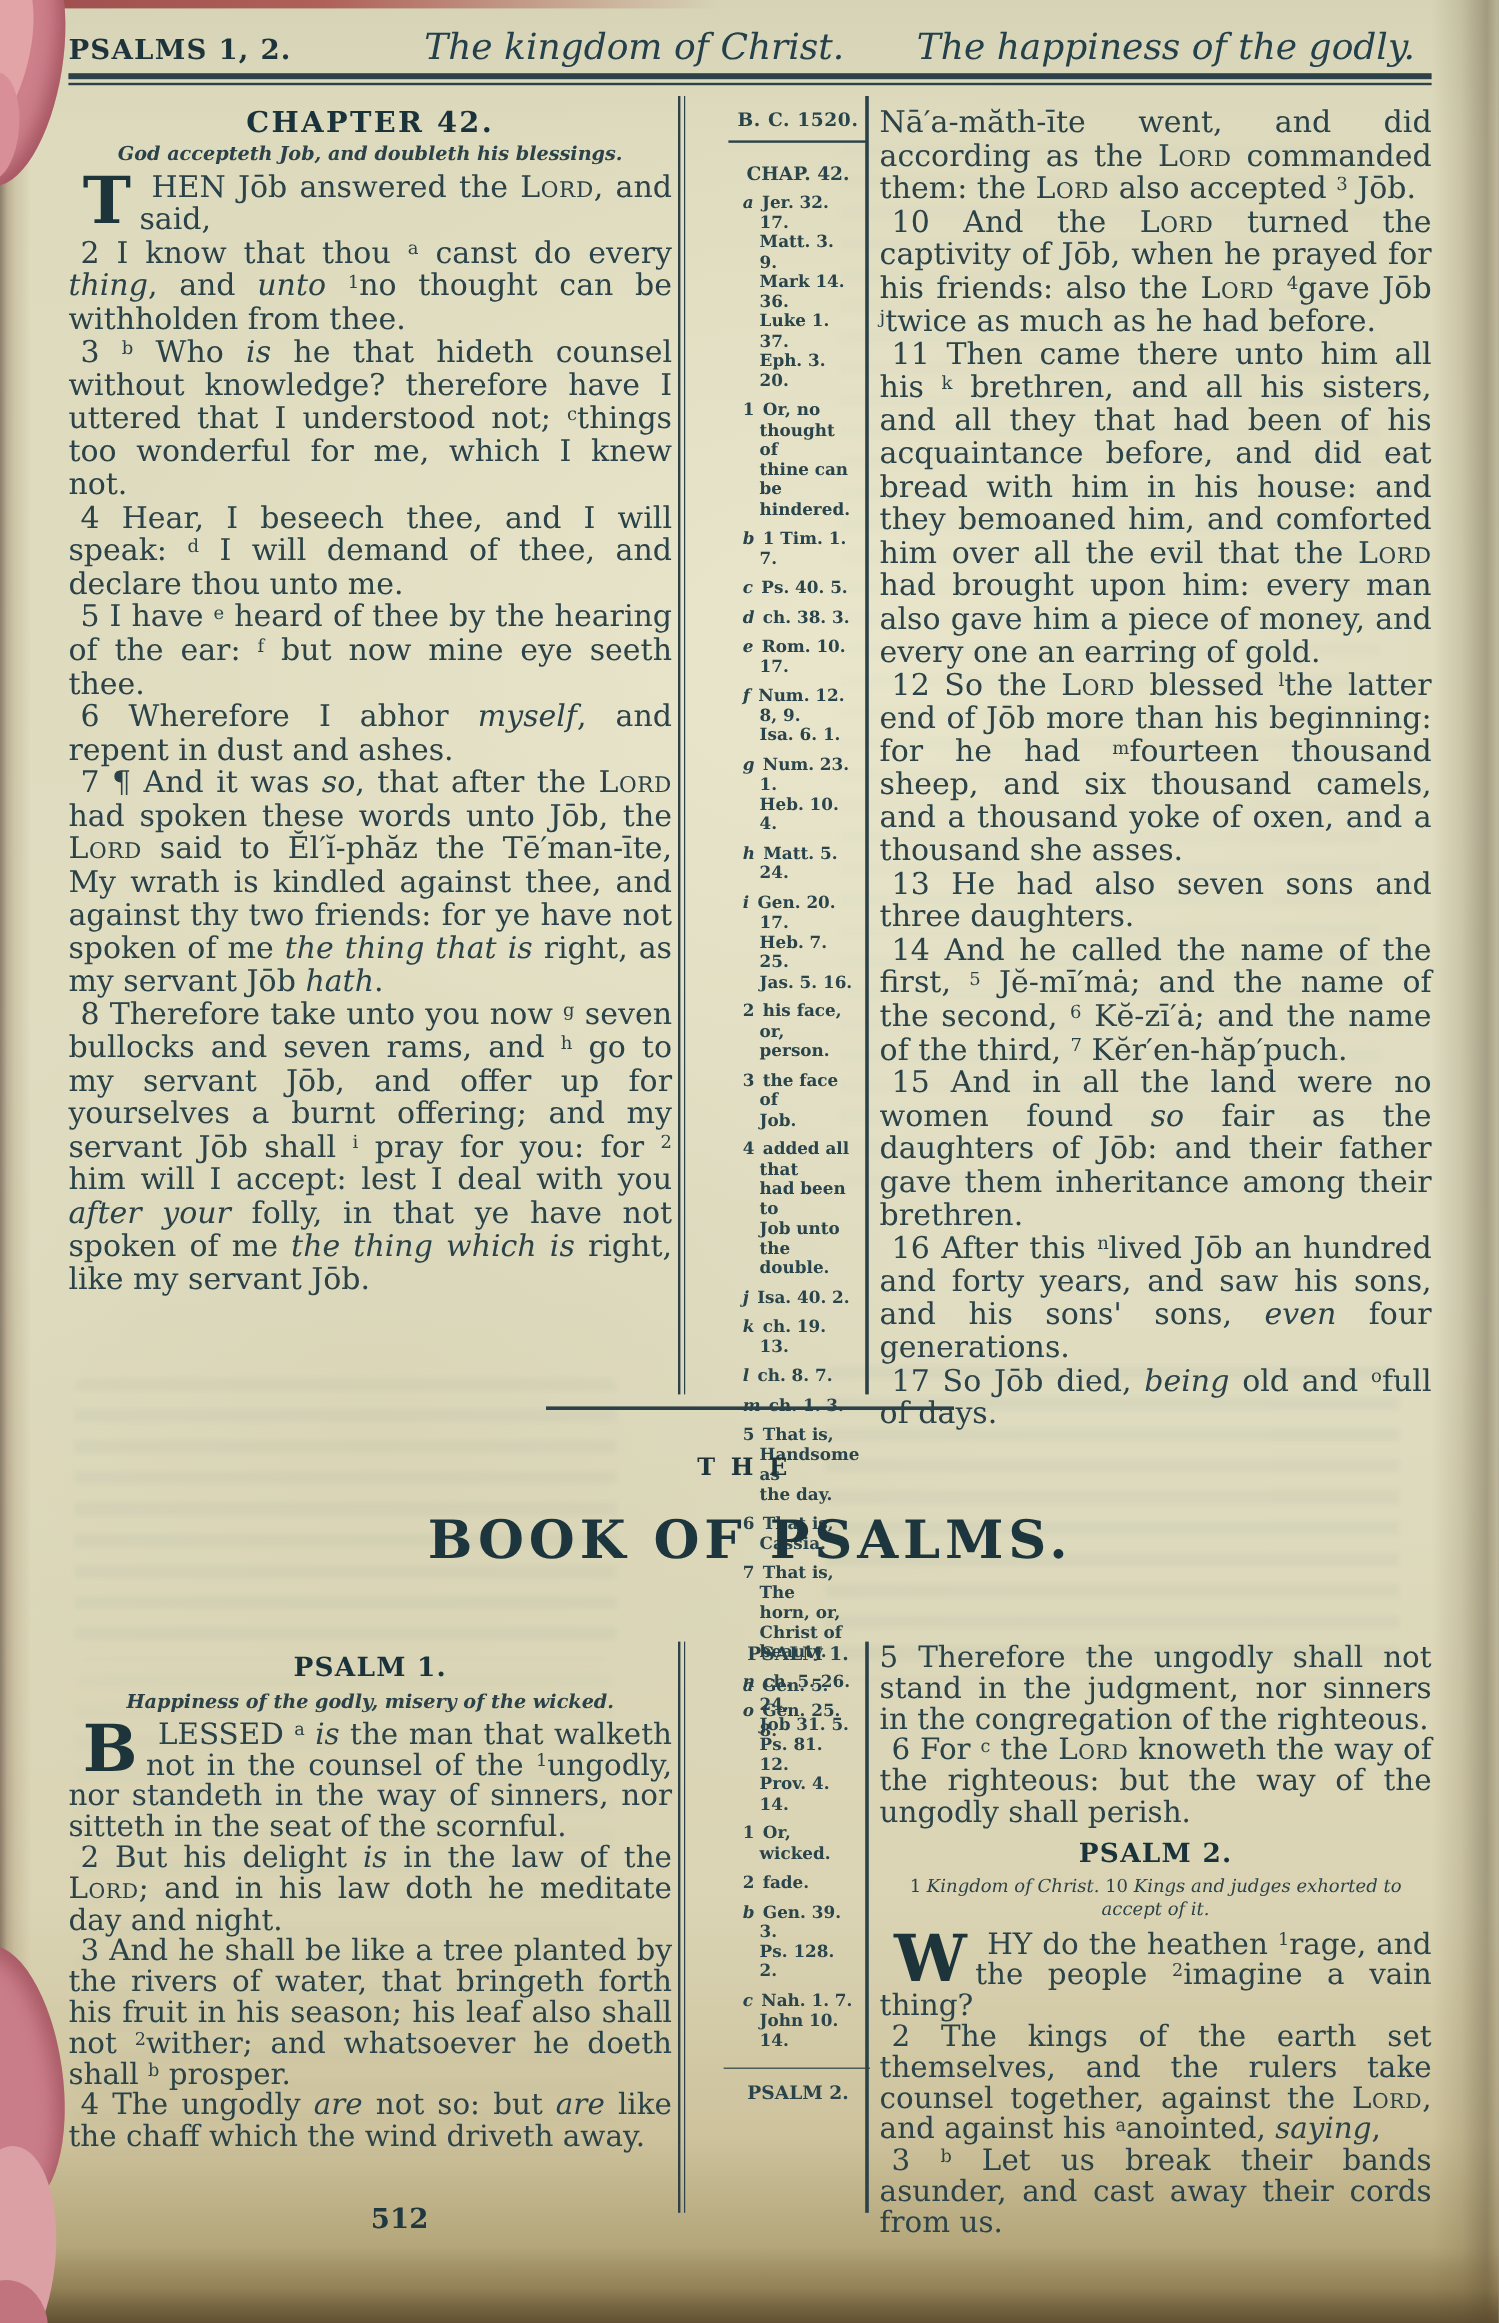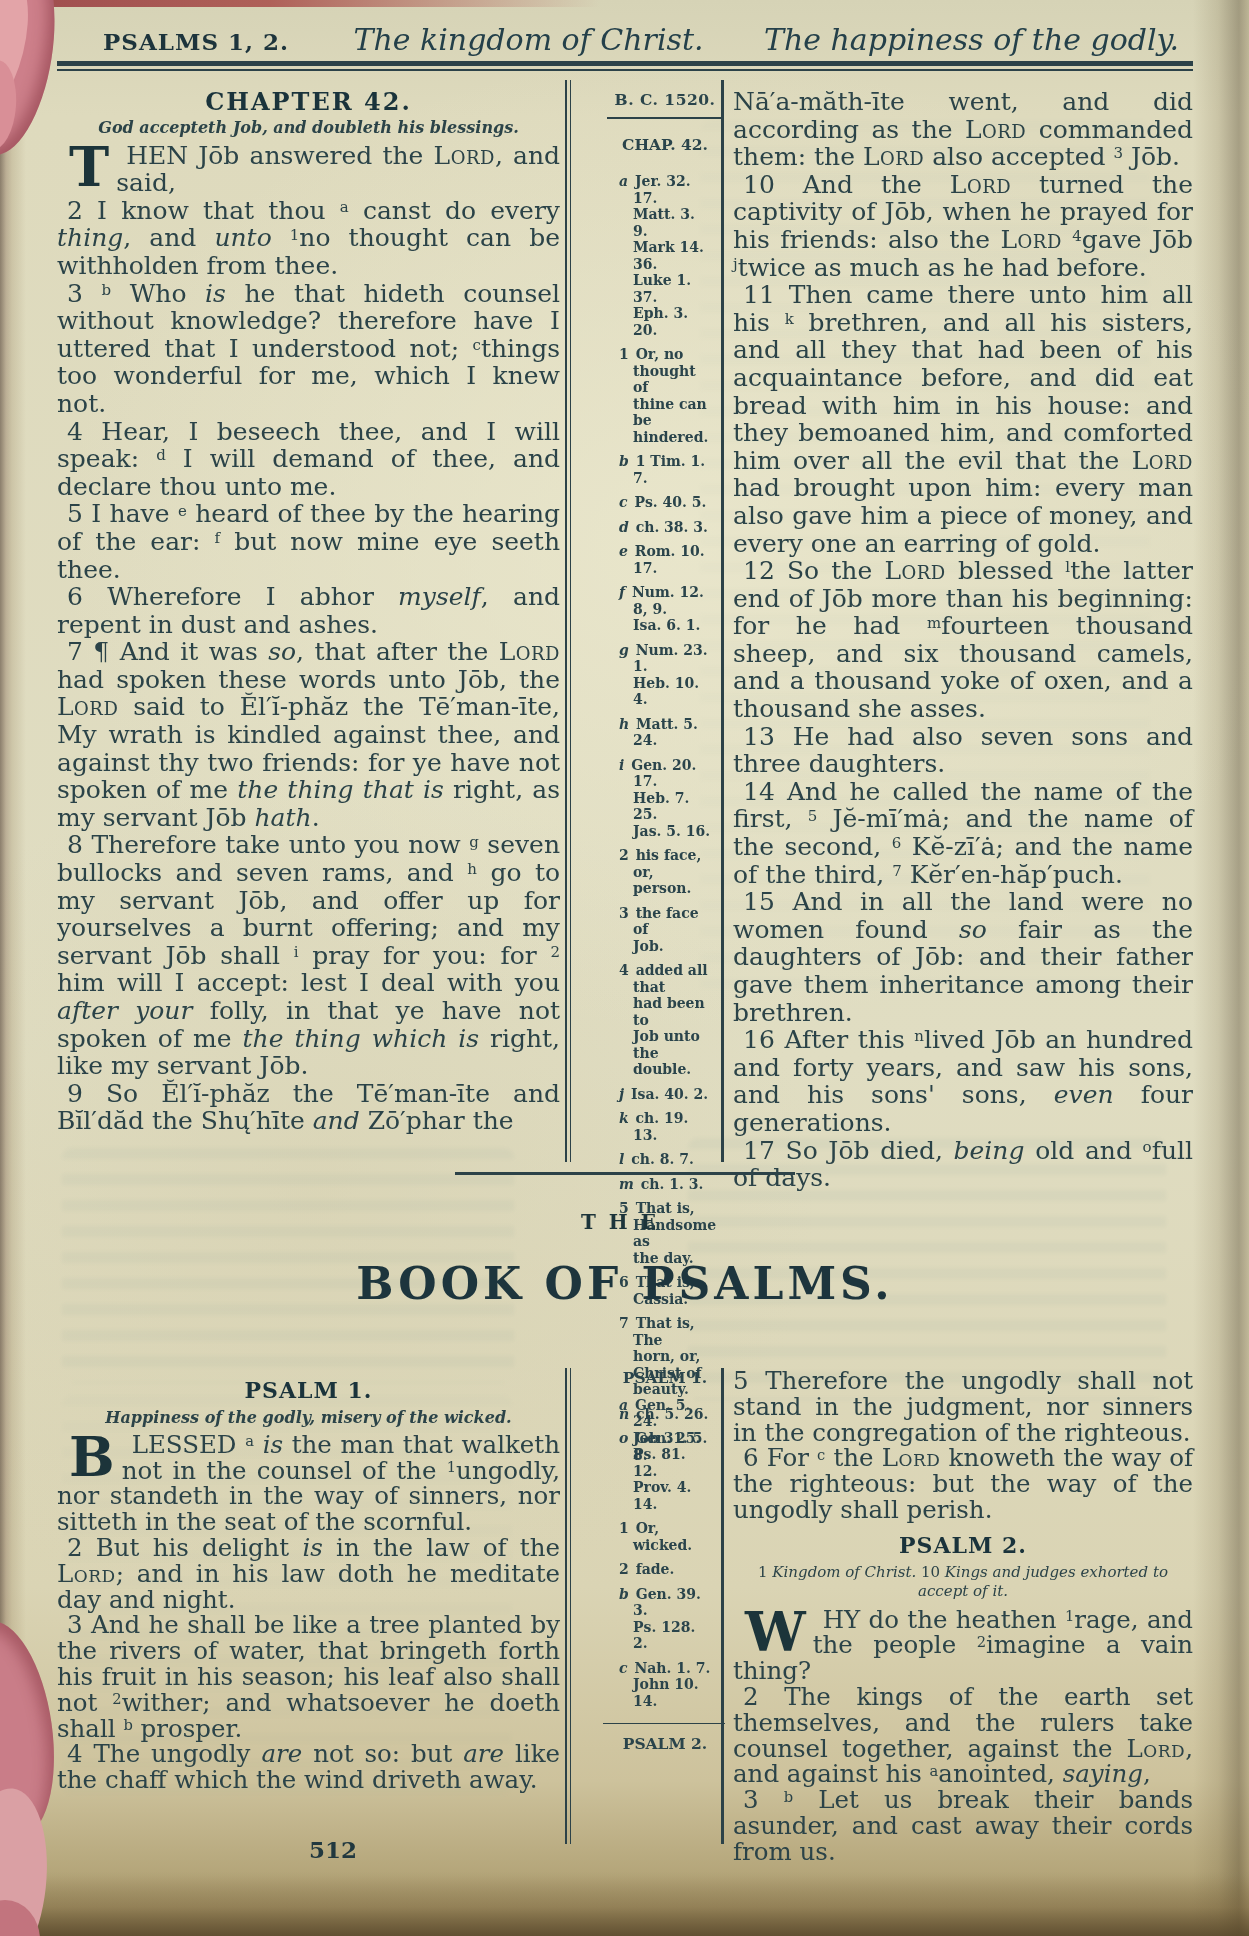--- a/index.html
+++ b/index.html
@@ -35,21 +35,21 @@
   .st-a { left:62px;  top:1148px; width:452px; height:235px; }
   .st-b { left:688px; top:1138px; width:478px; height:262px; }
   .st-c { left:700px; top:120px;  width:450px; height:880px; opacity:.16; }
   .st-d { left:62px;  top:1395px; width:450px; height:400px; opacity:.18; }
 
   
   .content { position:absolute; left:57px; top:0; width:1136px; height:1936px; }
 
   .header { position:absolute; top:22px; left:0; right:0; display:grid;
     grid-template-columns:250px 1fr 1fr; align-items:baseline; }
-  .header .hb { font-size:23px; font-weight:bold; letter-spacing:1px; color:#1d343c;margin-left:46px; }
+  .header .hb { font-size:23px; font-weight:bold; letter-spacing:1px; color:#1d343c; }
   .header .hi { font-style:italic; font-size:30px; text-align:center; color:#24404a; white-space:nowrap; }
   .hrule { position:absolute; top:61px; left:0; right:0; height:10px;
     border-top:5px solid #2c4248; border-bottom:2px solid #2c4248; }
 
   .section { position:absolute; left:0; right:0; }
   .sec1 { top:80px; height:1088px; }
   .sec2 { top:1368px; height:482px; }
   .col-left  { position:absolute; left:0;    width:503px; }
   .col-right { position:absolute; left:676px; width:460px; }
   .sec1 .col-left, .sec1 .col-right { top:8px; }
@@ -74,21 +74,21 @@
     margin-bottom:6px !important; }
   p.p-verse-cont { text-indent:0; }
   .dc { float:left; font-size:54px; line-height:44px; height:50px; padding:3px 7px 0 2px;
     font-weight:bold; color:#1c343a; }
   sup { font-size:60%; line-height:0; vertical-align:baseline; position:relative; top:-0.45em; }
   .sc { font-variant:small-caps; letter-spacing:.5px; }
 
   
   .bc { text-align:center; font-size:15.5px; letter-spacing:.5px; }
   .bc-rule { border-top:2px solid #2c4248; margin:8px 4px 0 4px; }
-  .chapref { text-align:center; font-size:15.5px; margin:18px 0 20px; }
+  .chapref { text-align:center; font-size:15.5px; margin:18px 0 8px; }
   .refhead { text-align:center; font-size:15.5px; margin:0 0 10px; }
   .ref { padding-left:14px; text-indent:-14px; margin:0 16px 8px; white-space:pre-line; }
   .ref .m { font-style:italic; padding-right:2px; }
   .ref .m.num { font-style:normal; }
   .ref-divider { border-top:1.5px solid #2c4248; margin:14px 2px 12px 0; }
 
   
   .sep-rule { position:absolute; top:1172px; left:50%; width:340px; margin-left:-170px;
     border-top:3px solid #2c4248; }
   .the-line { position:absolute; top:1210px; left:0; right:0; text-align:center;
@@ -122,21 +122,20 @@
           <p class="p-chapter-heading">CHAPTER 42.</p>
           <p class="p-summary"><i>God accepteth Job, and doubleth his blessings.</i></p>
           <p class="p-verse-dropcap"><span class="dc">T</span>HEN Jōb answered the <span class="sc">Lord</span>, and said,</p>
           <p class="p-verse">2 I know that thou <sup>a</sup> canst do every <i>thing</i>, and <i>unto</i> <sup>1</sup>no thought can be withholden from thee.</p>
           <p class="p-verse">3 <sup>b</sup> Who <i>is</i> he that hideth counsel without knowledge? therefore have I uttered that I understood not; <sup>c</sup>things too wonderful for me, which I knew not.</p>
           <p class="p-verse">4 Hear, I beseech thee, and I will speak: <sup>d</sup> I will demand of thee, and declare thou unto me.</p>
           <p class="p-verse">5 I have <sup>e</sup> heard of thee by the hearing of the ear: <sup>f</sup> but now mine eye seeth thee.</p>
           <p class="p-verse">6 Wherefore I abhor <i>myself</i>, and repent in dust and ashes.</p>
           <p class="p-verse">7 ¶ And it was <i>so</i>, that after the <span class="sc">Lord</span> had spoken these words unto Jōb, the <span class="sc">Lord</span> said to Ĕl′ĭ-phăz the Tē′man-īte, My wrath is kindled against thee, and against thy two friends: for ye have not spoken of me <i>the thing that is</i> right, as my servant Jōb <i>hath</i>.</p>
           <p class="p-verse">8 Therefore take unto you now <sup>g</sup> seven bullocks and seven rams, and <sup>h</sup> go to my servant Jōb, and offer up for yourselves a burnt offering; and my servant Jōb shall <sup>i</sup> pray for you: for <sup>2</sup> him will I accept: lest I deal with you <i>after your</i> folly, in that ye have not spoken of me <i>the thing which is</i> right, like my servant Jōb.</p>
-          <p class="p-verse">9 So Ĕl′ĭ-phăz the Tē′man-īte and Bĭl′dăd the Shų′hīte <i>and</i> Zō′phar the</p>
         </div>
       <div class="vr-a"></div>
       <div class="refcol">
         <div class="bc">B. C. 1520.</div>
         <div class="bc-rule"></div>
         <div class="chapref">CHAP. 42.</div>
         <div>
             <div class="ref"><span class="m">a</span> <span class="t">Jer. 32. 17.
 Matt. 3. 9.
 Mark 14. 36.

